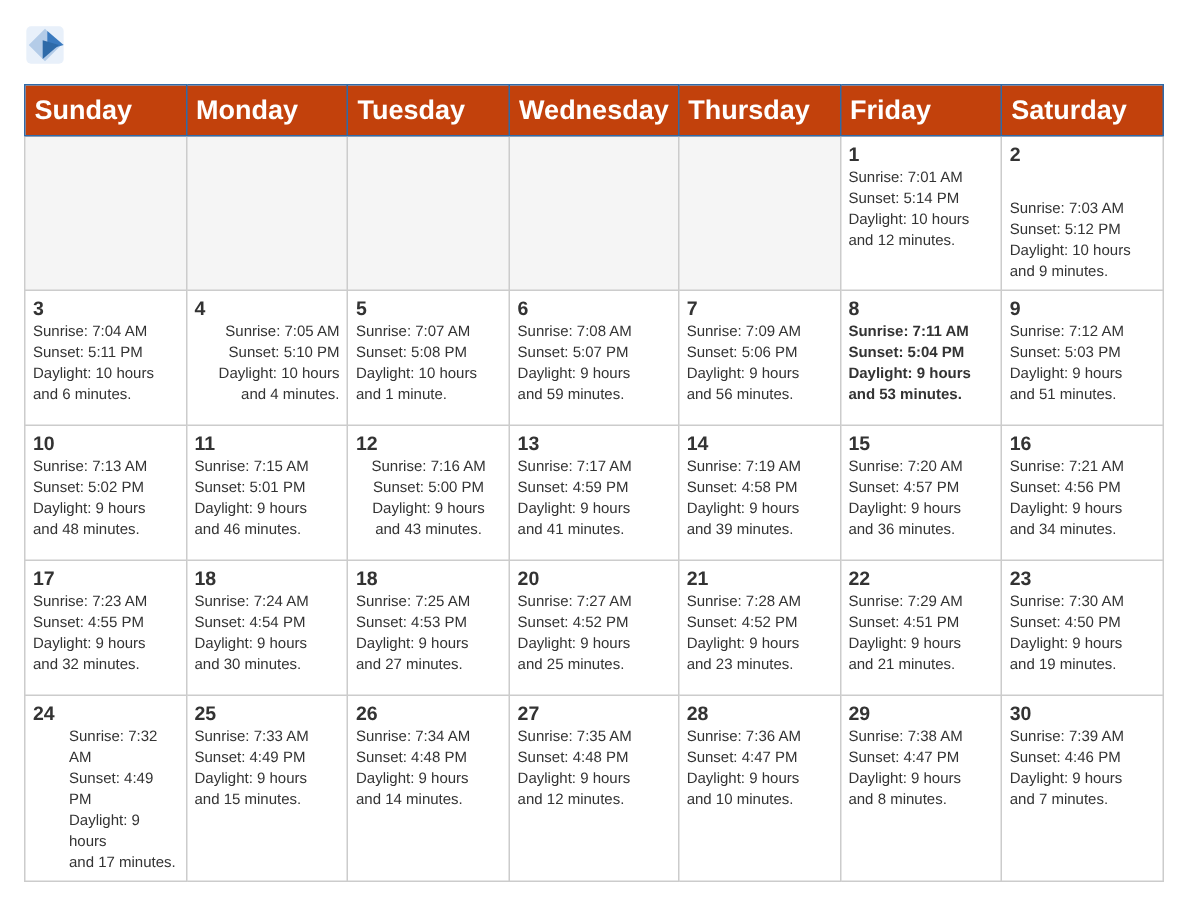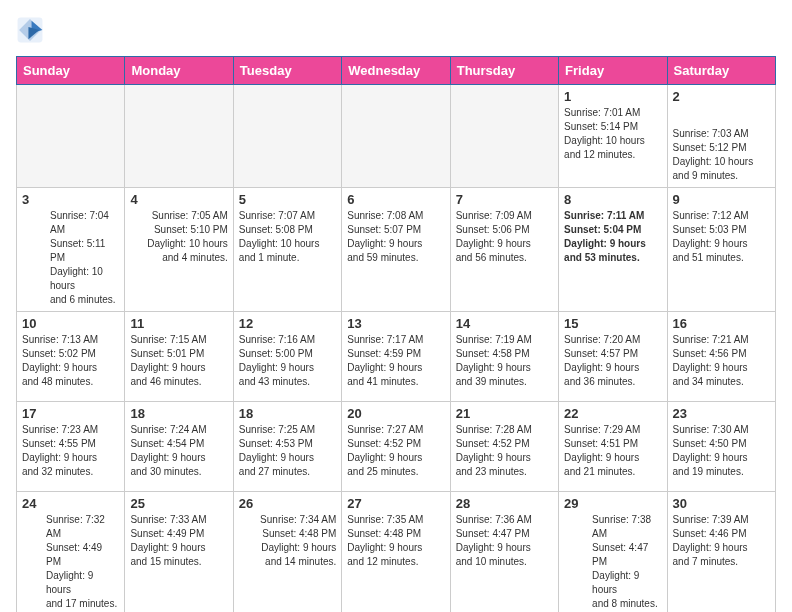--- a/index.html
+++ b/index.html
@@ -42,25 +42,25 @@
     .location {
       font-size: 16px;
       color: #555;
     }
     .calendar {
       width: 100%;
       border-collapse: collapse;
       font-size: 11px;
     }
     .calendar th {
-      background-color: #ec4899;
+      background-color: #c2410c;
       color: #fff;
       text-align: left;
       padding: 6px 6px;
-      font-size: 13px;
+      font-size: 18px;
       font-weight: bold;
       border: 1px solid #2e6aa8;
     }
     .calendar td {
       border: 1px solid #ccc;
       vertical-align: top;
       padding: 4px 5px;
       width: 108px;
       height: 90px;
       background: #fff;
@@ -133,21 +133,21 @@
           <span class="day-num">2</span>
           <div class="day-info" style="white-space: pre-line; margin-top: 23px;">Sunrise: 7:03 AM
 Sunset: 5:12 PM
 Daylight: 10 hours
 and 9 minutes.</div>
         </td>
       </tr>
       <tr>
         <td>
           <span class="day-num">3</span>
-          <div class="day-info" style="white-space: pre-line; margin-left: 28px;">Sunrise: 7:04 AM
+          <div class="day-info" style="white-space: pre-line;">Sunrise: 7:04 AM
 Sunset: 5:11 PM
 Daylight: 10 hours
 and 6 minutes.</div>
         </td>
         <td>
           <span class="day-num">4</span>
           <div class="day-info" style="white-space: pre-line; text-align: right;">Sunrise: 7:05 AM
 Sunset: 5:10 PM
 Daylight: 10 hours
 and 4 minutes.</div>
@@ -198,21 +198,21 @@
         </td>
         <td>
           <span class="day-num">11</span>
           <div class="day-info" style="white-space: pre-line;">Sunrise: 7:15 AM
 Sunset: 5:01 PM
 Daylight: 9 hours
 and 46 minutes.</div>
         </td>
         <td>
           <span class="day-num">12</span>
-          <div class="day-info" style="white-space: pre-line;">Sunrise: 7:16 AM
+          <div class="day-info" style="white-space: pre-line; text-align: center;">Sunrise: 7:16 AM
 Sunset: 5:00 PM
 Daylight: 9 hours
 and 43 minutes.</div>
         </td>
         <td>
           <span class="day-num">13</span>
           <div class="day-info" style="white-space: pre-line;">Sunrise: 7:17 AM
 Sunset: 4:59 PM
 Daylight: 9 hours
 and 41 minutes.</div>
@@ -300,42 +300,42 @@
         </td>
         <td>
           <span class="day-num">25</span>
           <div class="day-info" style="white-space: pre-line;">Sunrise: 7:33 AM
 Sunset: 4:49 PM
 Daylight: 9 hours
 and 15 minutes.</div>
         </td>
         <td>
           <span class="day-num">26</span>
-          <div class="day-info" style="white-space: pre-line; text-align: right;">Sunrise: 7:34 AM
+          <div class="day-info" style="white-space: pre-line;">Sunrise: 7:34 AM
 Sunset: 4:48 PM
 Daylight: 9 hours
 and 14 minutes.</div>
         </td>
         <td>
           <span class="day-num">27</span>
           <div class="day-info" style="white-space: pre-line;">Sunrise: 7:35 AM
 Sunset: 4:48 PM
 Daylight: 9 hours
 and 12 minutes.</div>
         </td>
         <td>
           <span class="day-num">28</span>
           <div class="day-info" style="white-space: pre-line;">Sunrise: 7:36 AM
 Sunset: 4:47 PM
 Daylight: 9 hours
 and 10 minutes.</div>
         </td>
         <td>
           <span class="day-num">29</span>
-          <div class="day-info" style="white-space: pre-line; margin-left: 28px;">Sunrise: 7:38 AM
+          <div class="day-info" style="white-space: pre-line;">Sunrise: 7:38 AM
 Sunset: 4:47 PM
 Daylight: 9 hours
 and 8 minutes.</div>
         </td>
         <td>
           <span class="day-num">30</span>
           <div class="day-info" style="white-space: pre-line;">Sunrise: 7:39 AM
 Sunset: 4:46 PM
 Daylight: 9 hours
 and 7 minutes.</div>

